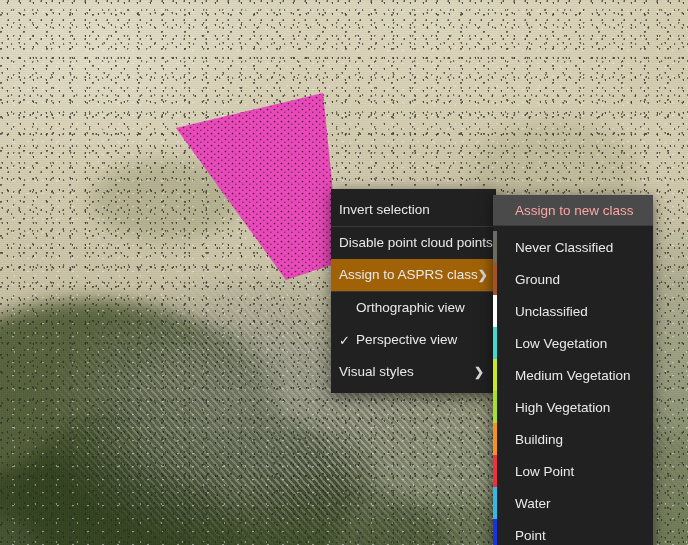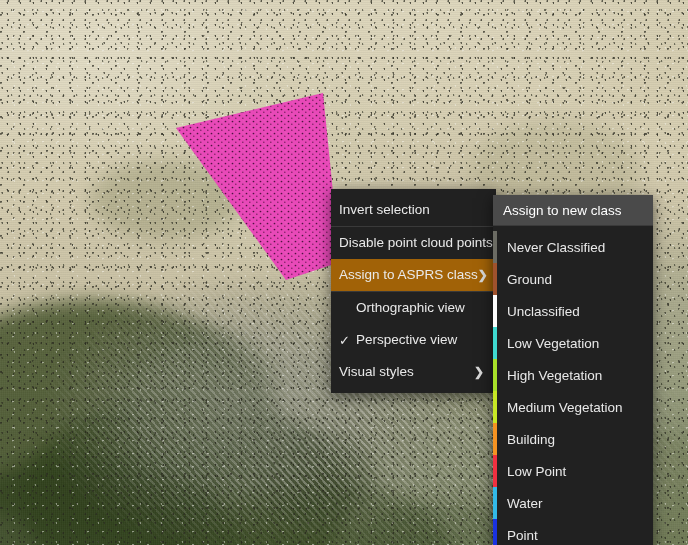--- a/index.html
+++ b/index.html
@@ -158,39 +158,39 @@
   .menu-pad-bottom { height: 5px; }
 
   
   .class-item {
     position: relative;
     display: flex;
     align-items: center;
     height: 32px;
     color: #e9e9e9;
     font-size: 13.5px;
-    padding-left: 14px;
+    padding-left: 22px;
     white-space: nowrap;
     cursor: default;
   }
   .class-swatch {
     position: absolute;
     left: 0;
     top: 0;
     width: 4px;
     height: 32px;
   }
   .header-item {
     display: flex;
     align-items: center;
     height: 30px;
     background: #4a4a4a;
-    color: #ffffff;
+    color: #fca5a5;
     font-size: 13.5px;
-    padding-left: 10px;
+    padding-left: 22px;
     white-space: nowrap;
     cursor: default;
   }
 </style>
 </head>
 <body>
 
 <div id="app">
 
   <div id="viewport">
@@ -279,28 +279,28 @@
         </div>
         <div class="class-item">
           <span class="class-swatch" style="background: rgb(253, 253, 253);"></span>
           <span class="label">Unclassified</span>
         </div>
         <div class="class-item">
           <span class="class-swatch" style="background: rgb(63, 217, 208);"></span>
           <span class="label">Low Vegetation</span>
         </div>
         <div class="class-item">
+          <span class="class-swatch" style="background: rgb(200, 232, 37);"></span>
+          <span class="label">Medium Vegetation</span>
+        </div>
+        <div class="class-item">
           <span class="class-swatch" style="background: rgb(168, 224, 42);"></span>
           <span class="label">High Vegetation</span>
         </div>
         <div class="class-item">
-          <span class="class-swatch" style="background: rgb(200, 232, 37);"></span>
-          <span class="label">Medium Vegetation</span>
-        </div>
-        <div class="class-item">
           <span class="class-swatch" style="background: rgb(245, 147, 34);"></span>
           <span class="label">Building</span>
         </div>
         <div class="class-item">
           <span class="class-swatch" style="background: rgb(240, 48, 64);"></span>
           <span class="label">Low Point</span>
         </div>
         <div class="class-item">
           <span class="class-swatch" style="background: rgb(50, 185, 232);"></span>
           <span class="label">Water</span>

